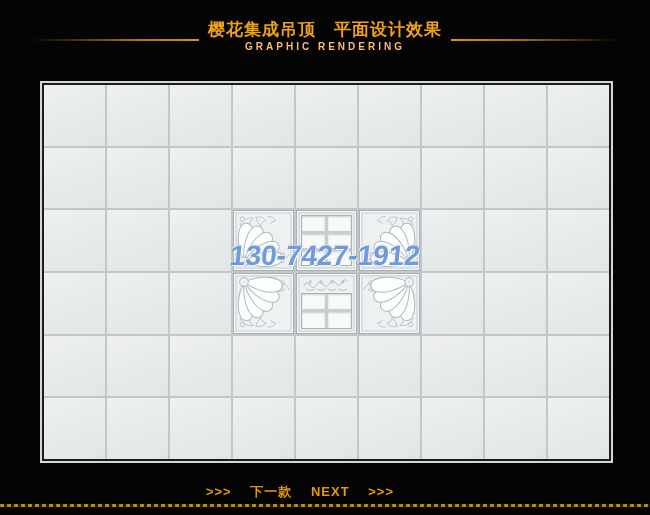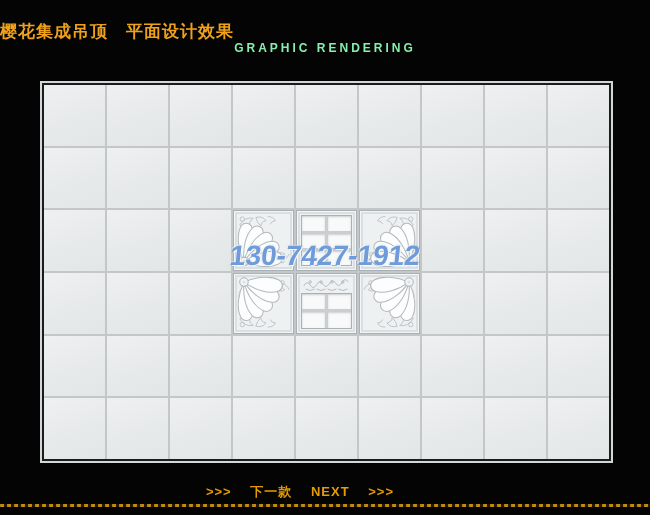--- a/index.html
+++ b/index.html
@@ -2,27 +2,27 @@
 <html><head>
 <meta charset="utf-8">
 <style>
   html,body{margin:0;padding:0;}
   .page{
     position:relative;width:650px;height:515px;background:#040404;overflow:hidden;
     font-family:"Liberation Sans",sans-serif;
   }
   
   .header{position:absolute;top:21px;left:0;width:650px;height:20px;
-    display:flex;align-items:flex-start;justify-content:center;gap:9px;flex-direction:column;}
+    display:flex;align-items:flex-end;justify-content:center;gap:9px;}
   .hline{height:2px;width:168px;}
   .hline.left{background:linear-gradient(90deg,rgba(150,95,0,0) 0%,#a4720c 60%,#d89415 100%);}
   .hline.right{background:linear-gradient(270deg,rgba(150,95,0,0) 0%,#a4720c 60%,#d89415 100%);}
   .title{font-size:17px;font-weight:bold;color:#f0a11a;letter-spacing:1px;white-space:nowrap;}
   .subtitle{position:absolute;top:41px;left:0;width:650px;text-align:center;
-    font-size:12px;font-weight:bold;color:#86efac;letter-spacing:3px;}
+    font-size:10px;font-weight:bold;color:#fdba74;letter-spacing:3px;}
   
   .panel{position:absolute;left:40px;top:81px;width:573px;height:382px;
     border:2px solid #d4d7d8;box-sizing:border-box;background:#141515;}
   .panel-inner{position:absolute;inset:0;border:2px solid #1b1c1c;box-sizing:border-box;}
   .grid{position:absolute;inset:0;display:grid;
     grid-template-columns:repeat(9,1fr);grid-template-rows:repeat(6,1fr);
     gap:2px;background:#c2c7c8;}
   .tile{background:linear-gradient(160deg,#eef0f1 0%,#e7eaeb 55%,#e3e6e7 100%);position:relative;}
   .tile.feature{background:#eef1f2;
     box-shadow:inset 0 0 0 1px #aab1b4, inset 0 0 0 2px #f4f6f6, inset 0 0 0 4px #dcdfe1;}

